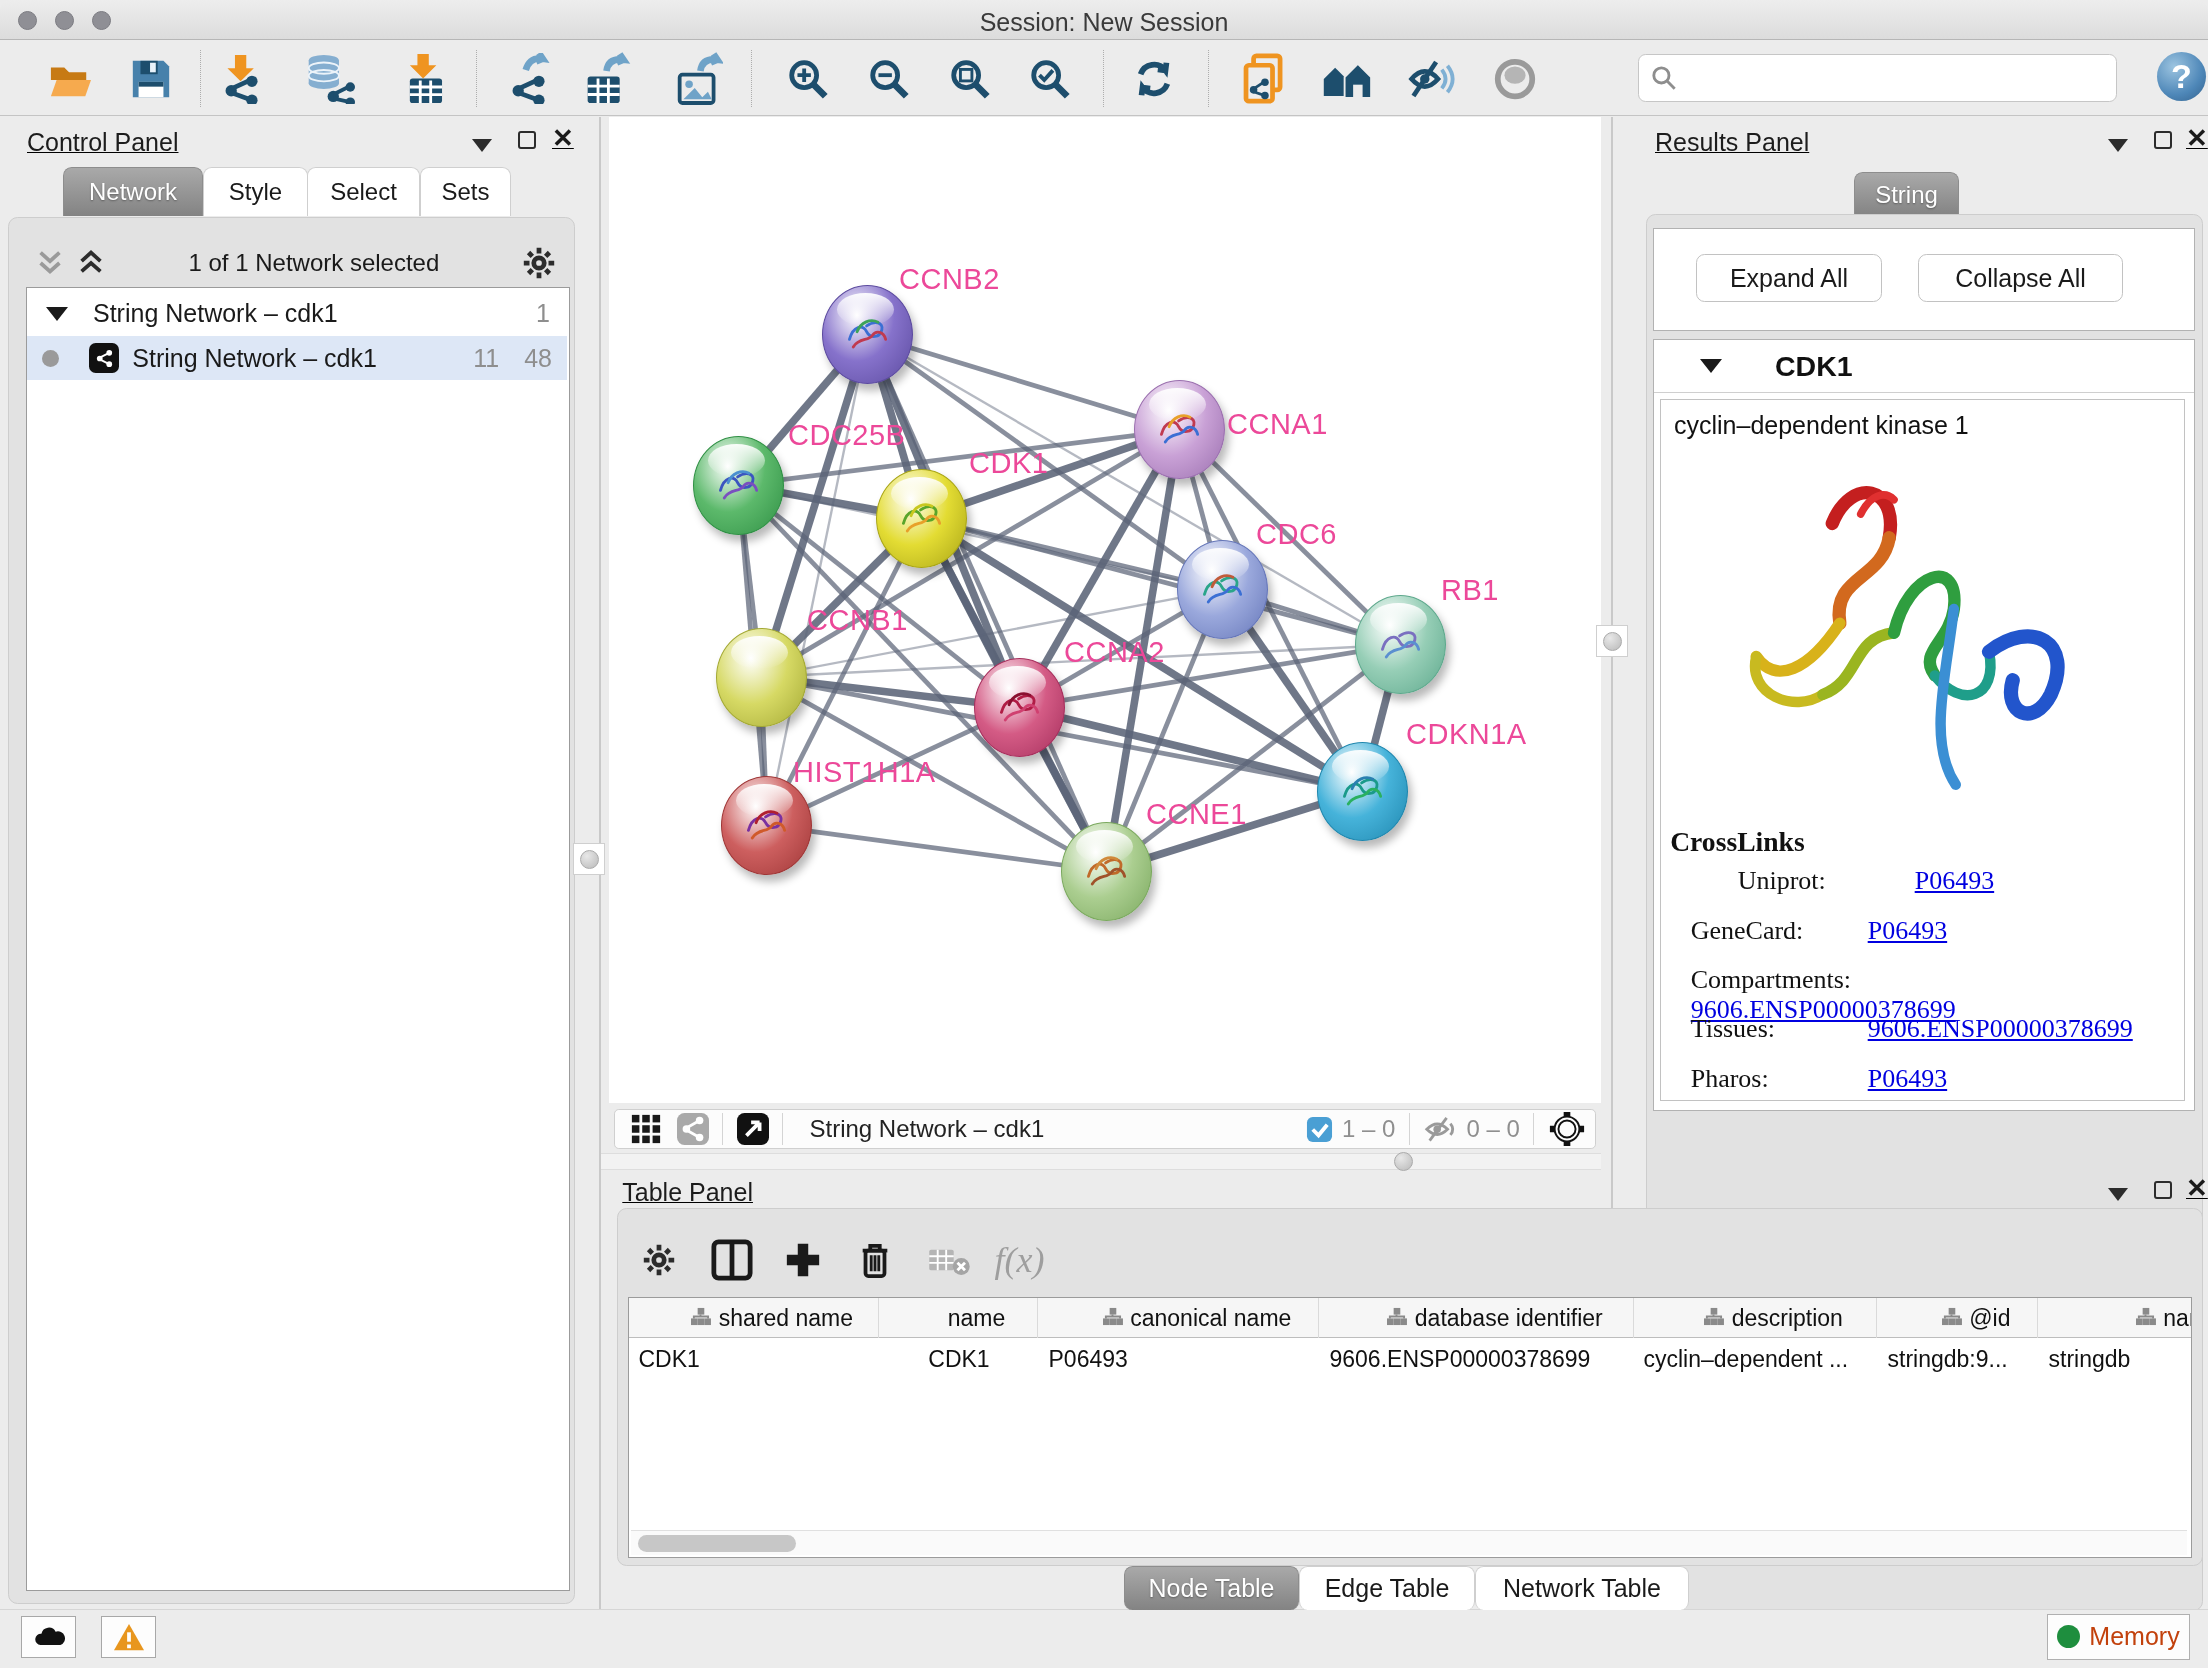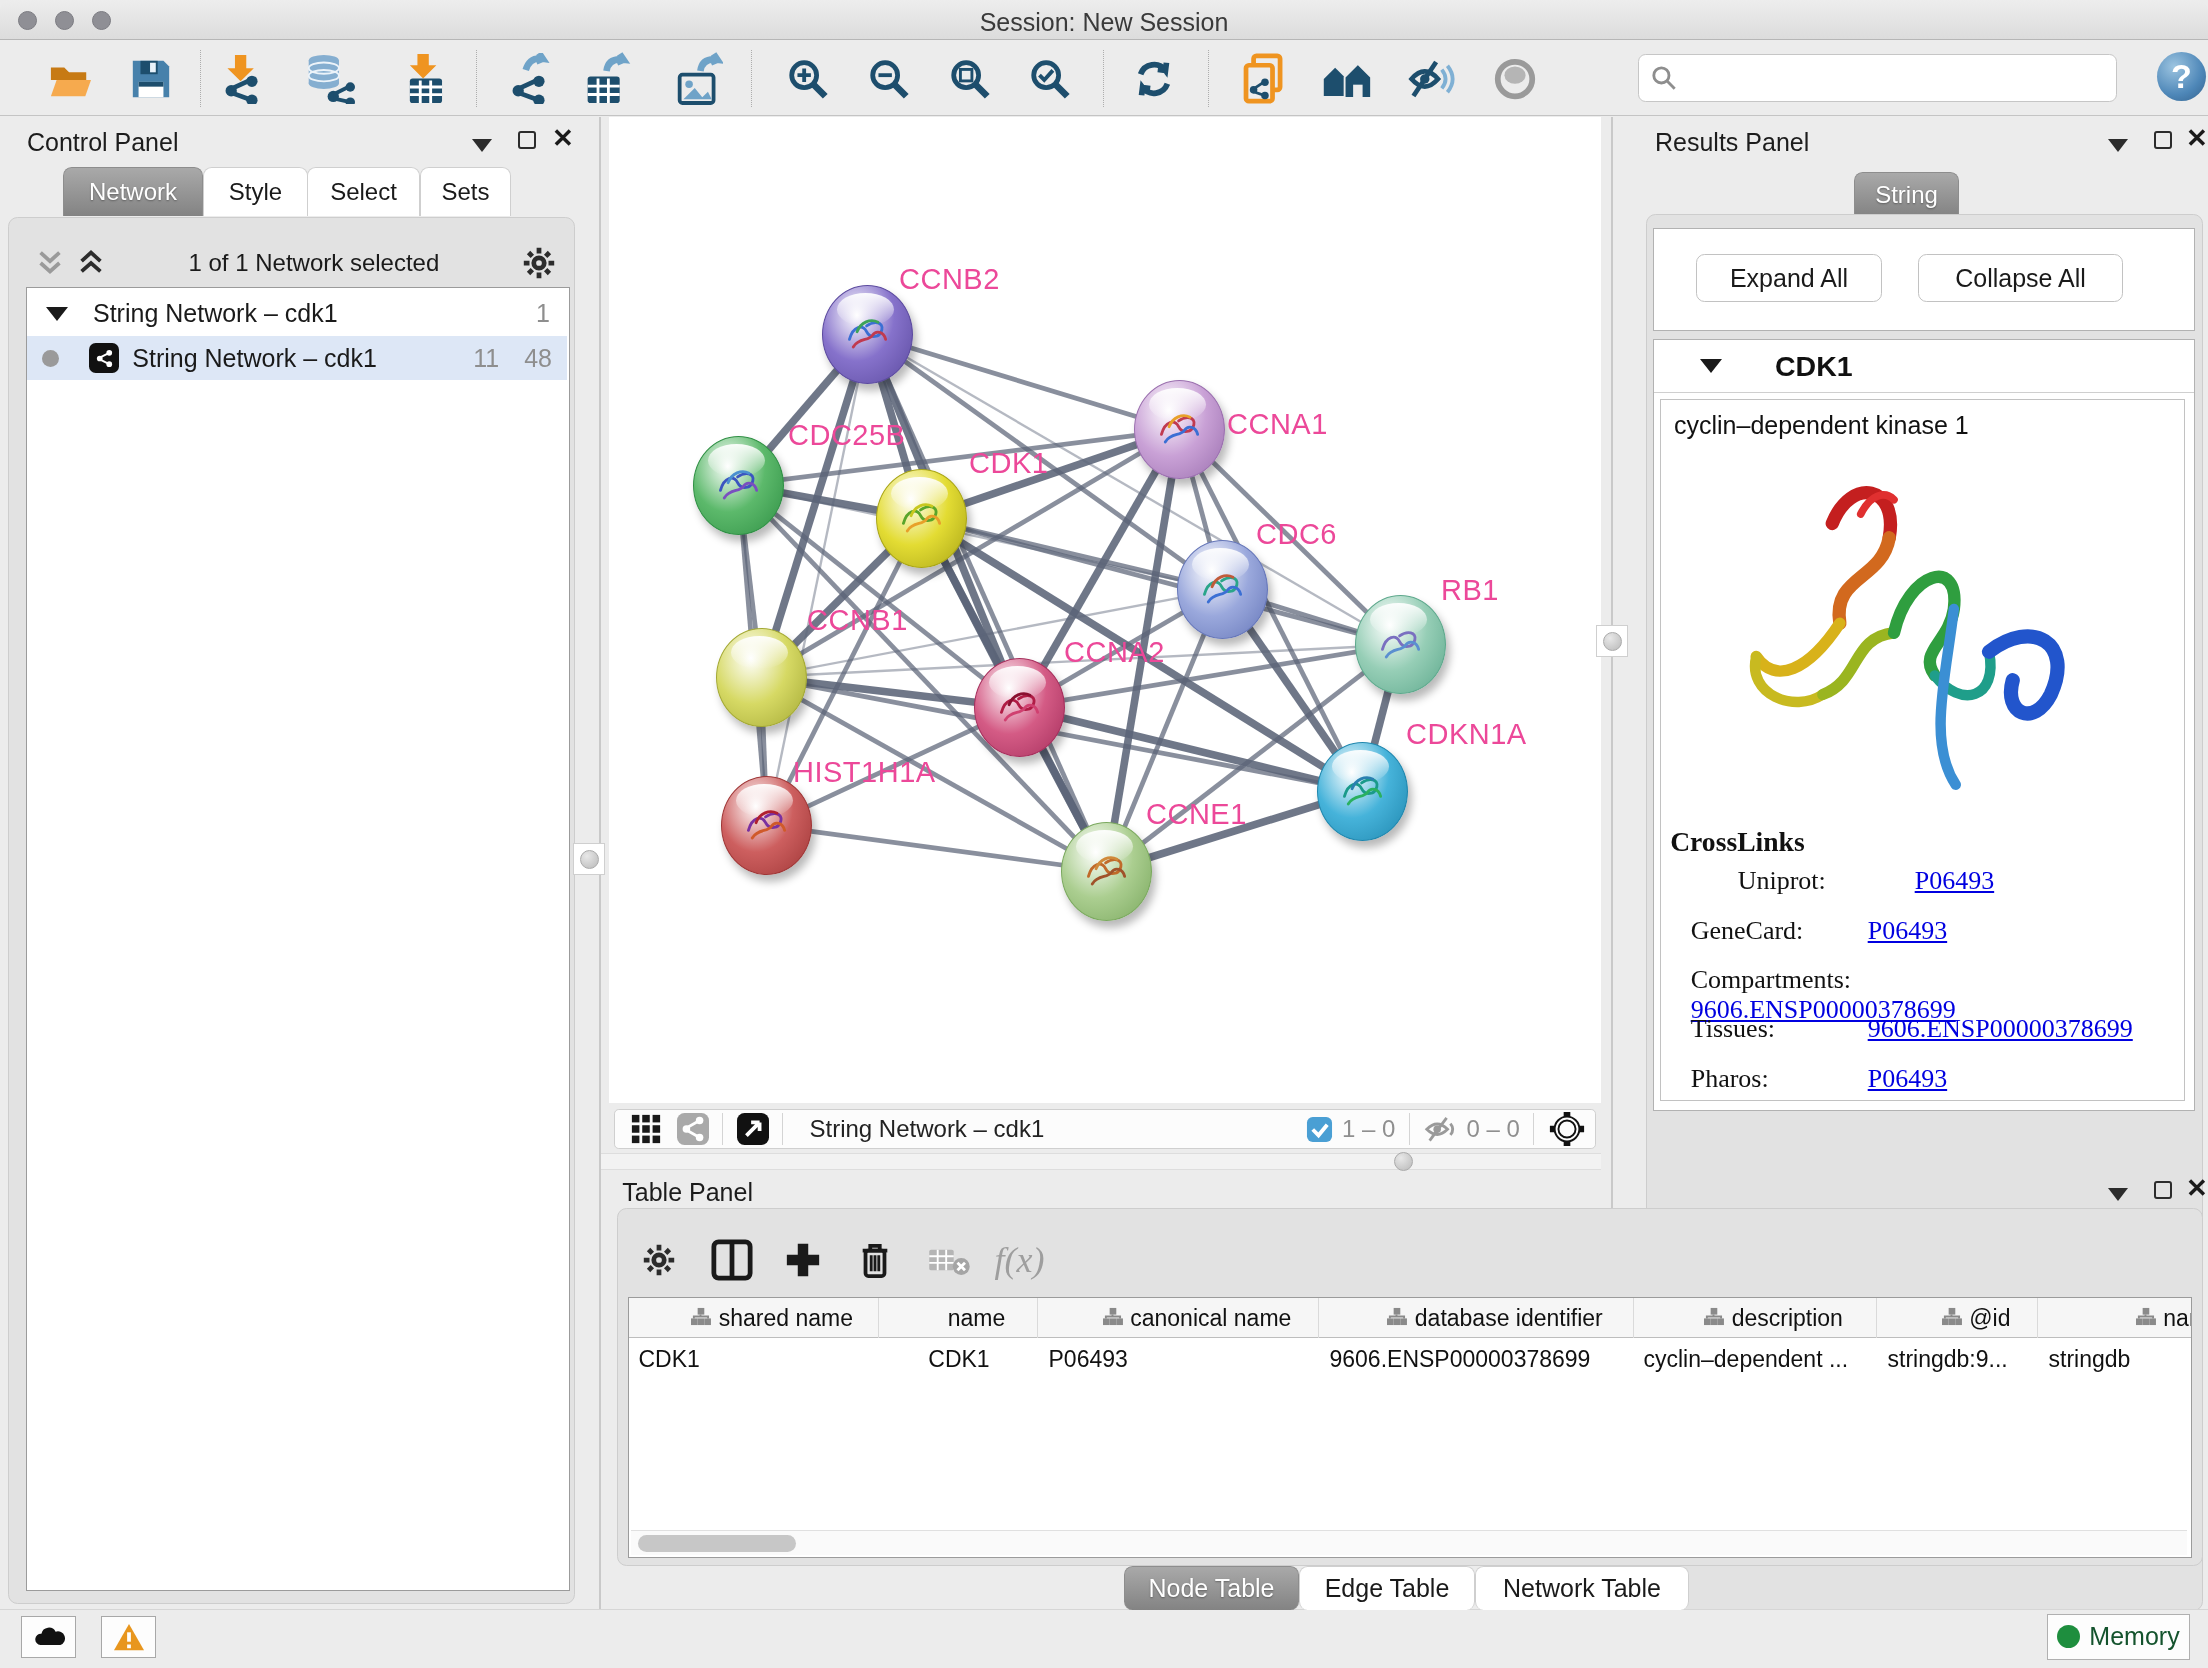--- a/index.html
+++ b/index.html
@@ -1,17 +1,17 @@
 <!DOCTYPE html>
 <html style="font-size:15px"><head>
 <meta charset="utf-8">
 <style>
   * { margin:0; padding:0; box-sizing:border-box; }
   html,body { width:2208px; height:1668px; font-family:"Liberation Sans",sans-serif; background:#ececec; overflow:hidden; position:relative; }
-  .abs { position:absolute; }
+  .abs { position:absolute;text-decoration:underline; }
 
   
   #titlebar { position:absolute; left:0; top:0; width:2208px; height:40px;
     background:linear-gradient(#ededed,#dcdcdc); border-bottom:1px solid #b6b6b6;
     border-radius:11.4px 11.4px 0 0; }
   .tlight { position:absolute; top:11.4px; width:19px; height:19px; border-radius:50%;
     background:#8f8f95; border:1px solid #7c7c82; }
   #win-title { position:absolute; top:7.6px; width:100%; text-align:center; font-size:25px; color:#3a3a3a; }
 
   
@@ -75,21 +75,21 @@
   .th { position:absolute; top:0; height:40px; display:flex; align-items:center; justify-content:center; gap:7.6px;
     font-size:23px; color:#111; border-right:1px solid #dadada;padding-left:36px; }
   .td { position:absolute; top:42px; height:38px; display:flex; align-items:center; font-size:23px; color:#111; padding:0 9.5px; }
   #hscroll { position:absolute; left:1.9px; bottom:1.9px; width:1556px; height:25px; background:#fafafa; border-top:1px solid #e0e0e0; }
   #hthumb { position:absolute; left:7.6px; top:3.8px; width:158px; height:17px; border-radius:8.6px; background:#c7c7c7; }
 
   
   #status-bar { position:absolute; left:0; top:1609px; width:2208px; height:59px; background:#ececec; border-top:1px solid #d6d6d6; }
   .sbtn { position:absolute; top:5.7px; width:55px; height:42px; background:#fdfdfd; border:1.9px solid #a8a8a8; display:flex; align-items:center; justify-content:center; }
   #memory-btn { position:absolute; left:2047px; top:3.8px; width:143px; height:46px; background:#fdfdfd; border:1.9px solid #b0b0b0;
-    display:flex; align-items:center; justify-content:center; gap:9px; font-size:25px; color:#14532d; }
+    display:flex; align-items:center; justify-content:center; gap:9px; font-size:25px; color:#c2410c; }
   #mem-dot { width:23px; height:23px; border-radius:50%; }
 </style>
 </head>
 <body>
 
 <div id="titlebar">
   <div class="tlight" style="left:18px"></div>
   <div class="tlight" style="left:55px"></div>
   <div class="tlight" style="left:92px"></div>
   <div id="win-title">Session: New Session</div>

